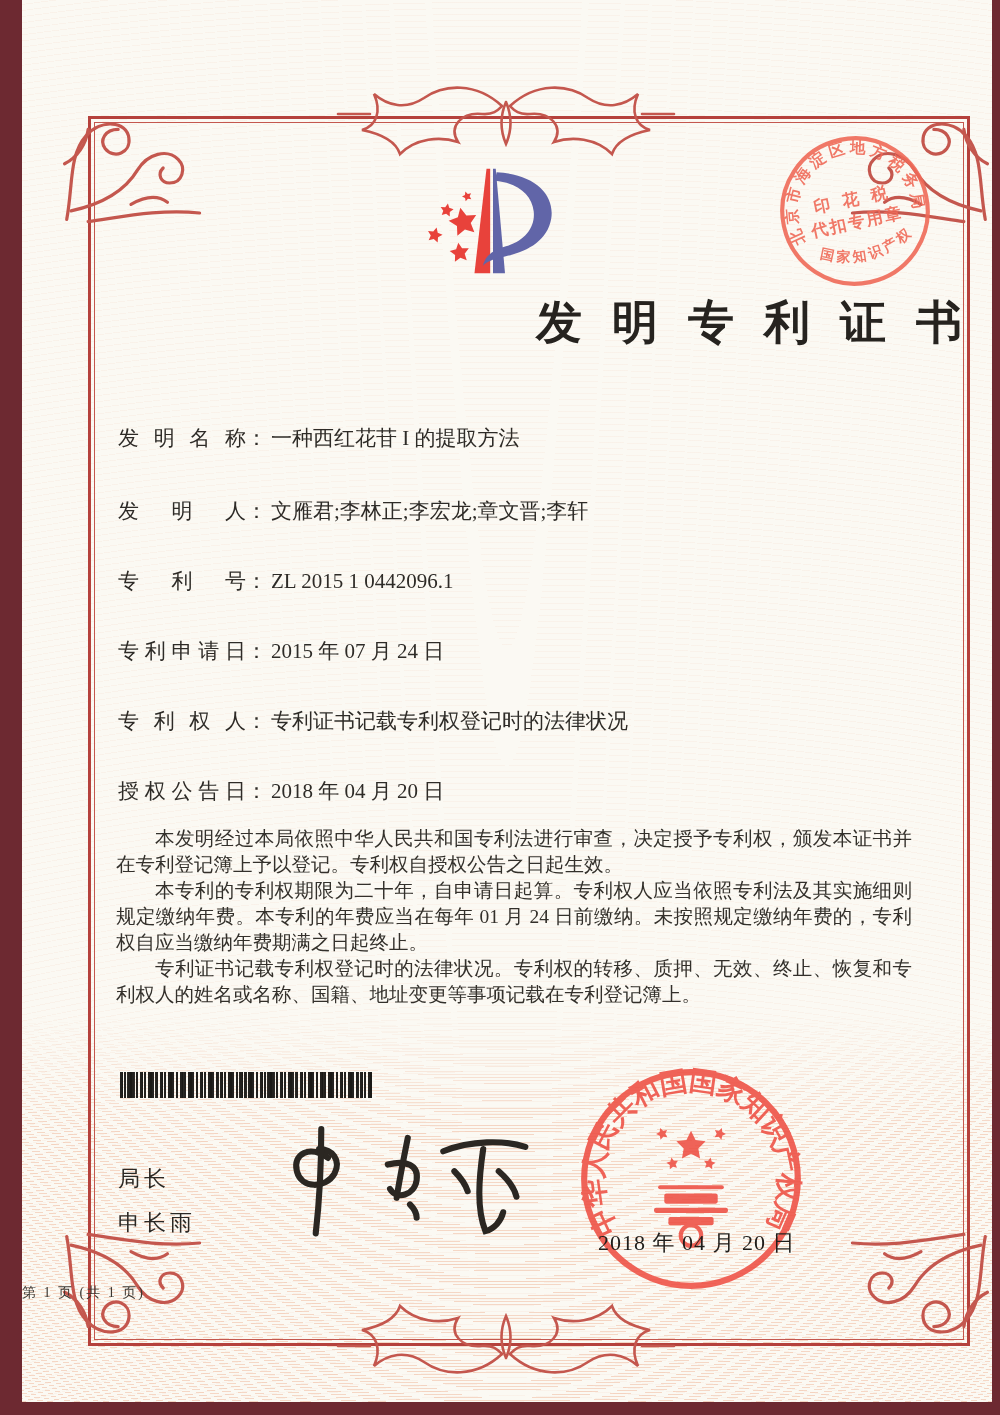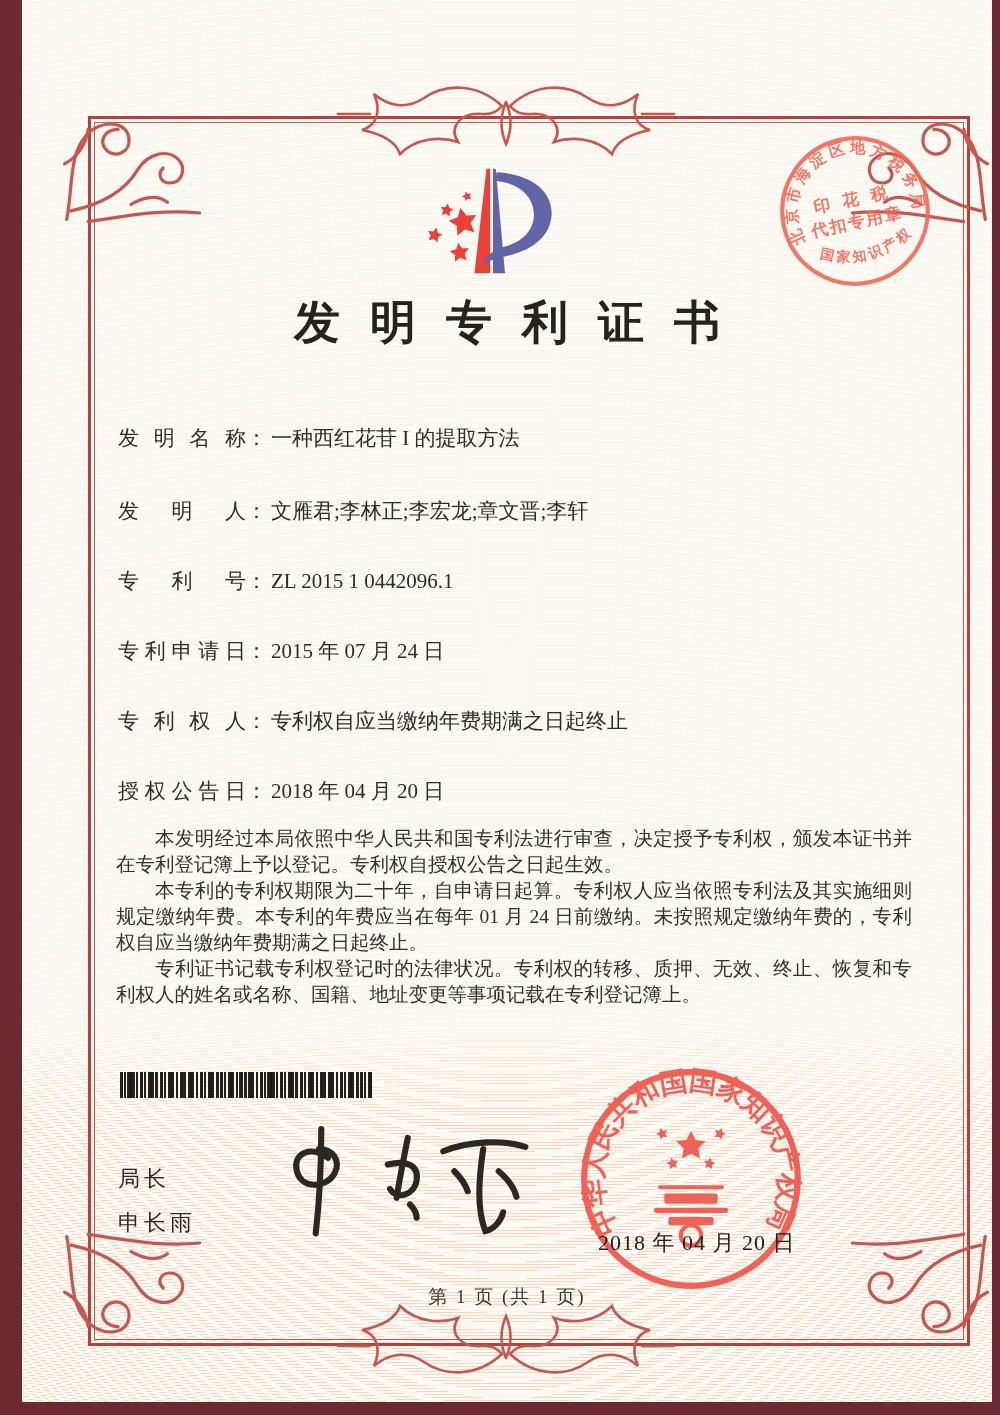--- a/index.html
+++ b/index.html
@@ -35,21 +35,21 @@
     content:"";position:absolute;left:3px;top:3px;right:3px;bottom:3px;
     border:1px solid #c4574e;
   }
   .ornament{position:absolute;pointer-events:none;}
   .cert-no{
     position:absolute;left:82px;top:136px;font-size:21px;color:#2e2c28;
     letter-spacing:2px;
   }
   .logo{position:absolute;left:372px;top:160px;width:222px;height:132px;}
   .title{
-    position:absolute;left:0;top:292px;width:100%;text-align:center;
+    position:absolute;left:0;top:292px;width:100%;text-align:right;
     font-size:46px;font-weight:600;color:#26231f;letter-spacing:30px;
     padding-left:30px;box-sizing:border-box;
   }
   .field-row{position:absolute;left:96px;font-size:21px;color:#2e2b27;white-space:nowrap;}
   .field-label{
     display:inline-block;width:128px;text-align:justify;text-align-last:justify;
     vertical-align:bottom;
   }
   .field-colon{display:inline-block;margin-right:4px;}
   .paragraphs{
@@ -67,22 +67,22 @@
   .director{position:absolute;left:96px;top:1142px;font-size:22px;color:#2b2824;
     font-family:Liberation Mono, monospace;margin-top:22px;}
   .director div{margin-bottom:14px;letter-spacing:4px;}
   .signature{position:absolute;left:252px;top:1118px;width:272px;height:122px;}
   .seal{position:absolute;left:556px;top:1066px;width:226px;height:226px;}
   .seal-date{
     position:absolute;left:576px;top:1228px;font-size:22px;color:#1f1d1a;
     letter-spacing:1px;white-space:nowrap;
   }
   .footer{
-    position:absolute;left:0;top:1284px;width:100%;text-align:center;
-    font-size:19px;color:#3a3631;letter-spacing:2px;
+    position:absolute;left:0;top:1284px;width:100%;text-align:left;
+    font-size:14px;color:#3a3631;letter-spacing:2px;
   }
   .tax-stamp{
     position:absolute;left:752px;top:130px;width:162px;height:162px;
     transform:rotate(-12deg);
   }
 </style>
 </head>
 <body>
 
 <div class="paper">
@@ -168,21 +168,21 @@
   <div class="field-row" style="top:497px">
     <span class="field-label">发明人</span><span class="field-colon">：</span><span>文雁君;李林正;李宏龙;章文晋;李轩</span>
   </div>
   <div class="field-row" style="top:567px">
     <span class="field-label">专利号</span><span class="field-colon">：</span><span>ZL 2015 1 0442096.1</span>
   </div>
   <div class="field-row" style="top:637px">
     <span class="field-label">专利申请日</span><span class="field-colon">：</span><span>2015 年 07 月 24 日</span>
   </div>
   <div class="field-row" style="top:707px">
-    <span class="field-label">专利权人</span><span class="field-colon">：</span><span>专利权自应当缴纳年费期满之日起终止</span>
+    <span class="field-label">专利权人</span><span class="field-colon">：</span><span>专利证书记载专利权登记时的法律状况</span>
   </div>
   <div class="field-row" style="top:777px">
     <span class="field-label">授权公告日</span><span class="field-colon">：</span><span>2018 年 04 月 20 日</span>
   </div>
 
   <div class="paragraphs">
     <p>本发明经过本局依照中华人民共和国专利法进行审查，决定授予专利权，颁发本证书并在专利登记簿上予以登记。专利权自授权公告之日起生效。</p>
     <p>本专利的专利权期限为二十年，自申请日起算。专利权人应当依照专利法及其实施细则规定缴纳年费。本专利的年费应当在每年 01 月 24 日前缴纳。未按照规定缴纳年费的，专利权自应当缴纳年费期满之日起终止。</p>
     <p>专利证书记载专利权登记时的法律状况。专利权的转移、质押、无效、终止、恢复和专利权人的姓名或名称、国籍、地址变更等事项记载在专利登记簿上。</p>
   </div>

